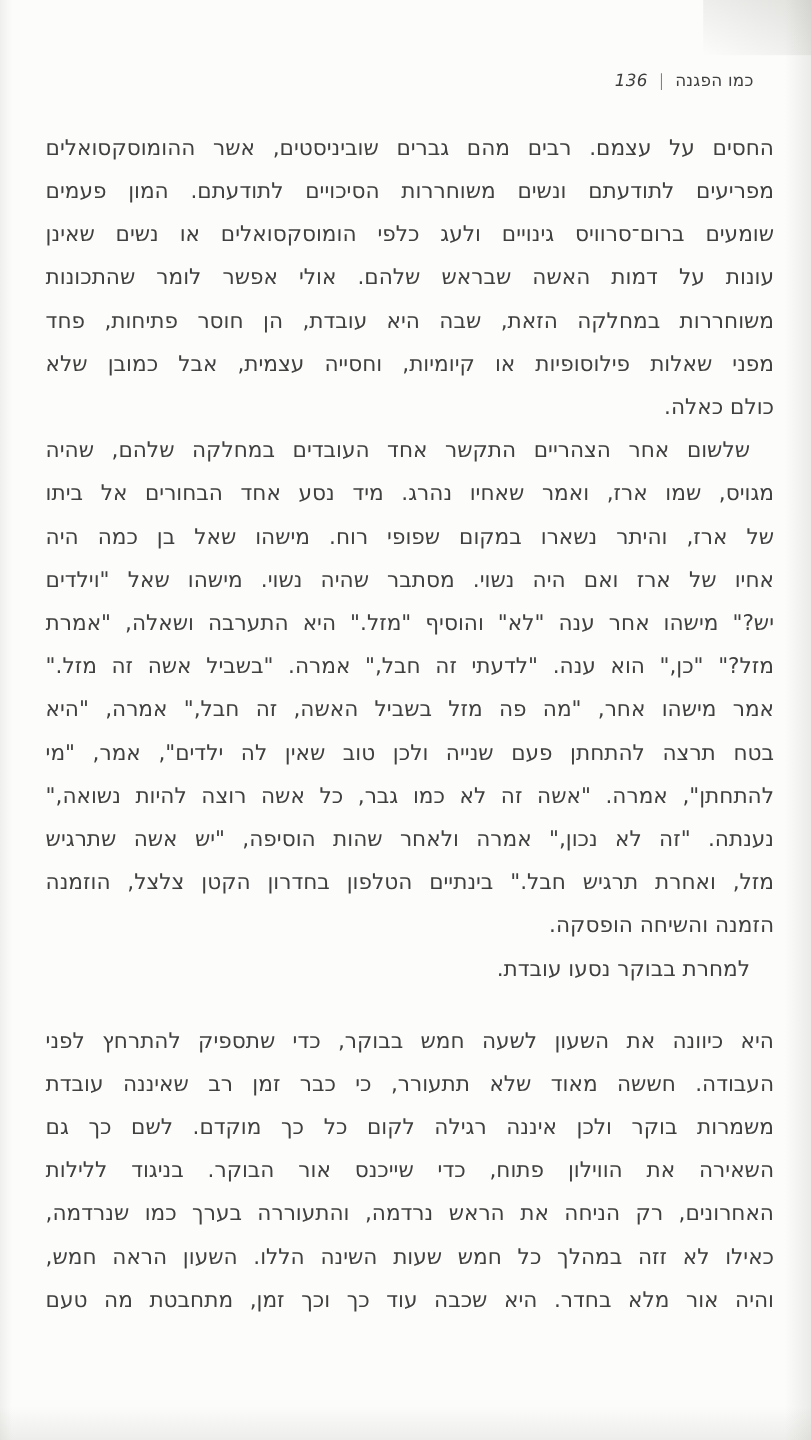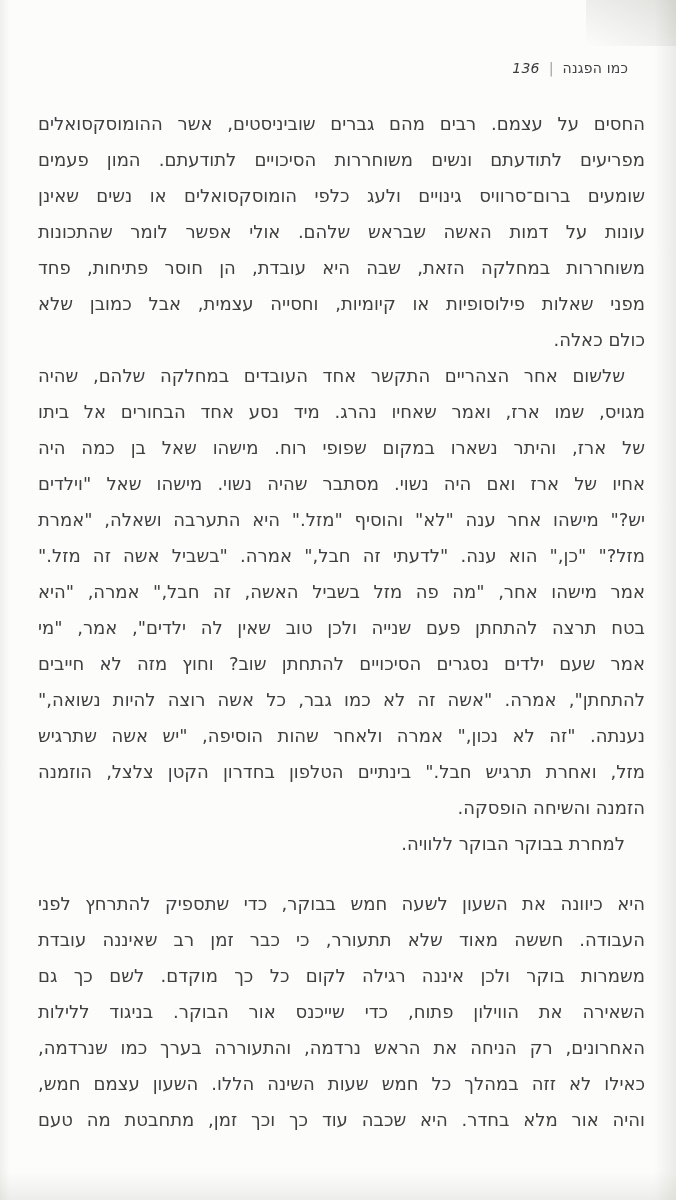--- a/index.html
+++ b/index.html
@@ -114,38 +114,37 @@
 
     <div>
       <div class="line indent">שלשום אחר הצהריים התקשר אחד העובדים במחלקה שלהם, שהיה</div>
       <div class="line">מגויס, שמו ארז, ואמר שאחיו נהרג. מיד נסע אחד הבחורים אל ביתו</div>
       <div class="line">של ארז, והיתר נשארו במקום שפופי רוח. מישהו שאל בן כמה היה</div>
       <div class="line">אחיו של ארז ואם היה נשוי. מסתבר שהיה נשוי. מישהו שאל "וילדים</div>
       <div class="line">יש?" מישהו אחר ענה "לא" והוסיף "מזל." היא התערבה ושאלה, "אמרת</div>
       <div class="line">מזל?" "כן," הוא ענה. "לדעתי זה חבל," אמרה. "בשביל אשה זה מזל."</div>
       <div class="line">אמר מישהו אחר, "מה פה מזל בשביל האשה, זה חבל," אמרה, "היא</div>
       <div class="line">בטח תרצה להתחתן פעם שנייה ולכן טוב שאין לה ילדים", אמר, "מי</div>
-      <div class="line">אמר שעם ילדים נסגרים הסיכויים להתחתן שוב? וחוץ מזה לא חייבים</div>
       <div class="line">להתחתן", אמרה. "אשה זה לא כמו גבר, כל אשה רוצה להיות נשואה,"</div>
       <div class="line">נענתה. "זה לא נכון," אמרה ולאחר שהות הוסיפה, "יש אשה שתרגיש</div>
       <div class="line">מזל, ואחרת תרגיש חבל." בינתיים הטלפון בחדרון הקטן צלצל, הוזמנה</div>
       <div class="line line-last">הזמנה והשיחה הופסקה.</div>
     </div>
 
     <div>
-      <div class="line line-last indent">למחרת בבוקר הבוקר ללוויה.</div>
+      <div class="line line-last indent">למחרת בבוקר נסעו עובדת.</div>
     </div>
 
     <div class="section-gap"></div>
 
     <div>
       <div class="line"><span class="bold-lead">היא כיוונה את השעון לשעה חמש</span><span> בבוקר, כדי שתספיק להתרחץ לפני</span></div>
       <div class="line">העבודה. חששה מאוד שלא תתעורר, כי כבר זמן רב שאיננה עובדת</div>
       <div class="line">משמרות בוקר ולכן איננה רגילה לקום כל כך מוקדם. לשם כך גם</div>
       <div class="line">השאירה את הווילון פתוח, כדי שייכנס אור הבוקר. בניגוד ללילות</div>
       <div class="line">האחרונים, רק הניחה את הראש נרדמה, והתעוררה בערך כמו שנרדמה,</div>
-      <div class="line">כאילו לא זזה במהלך כל חמש שעות השינה הללו. השעון עצמם חמש,</div>
+      <div class="line">כאילו לא זזה במהלך כל חמש שעות השינה הללו. השעון הראה חמש,</div>
       <div class="line">והיה אור מלא בחדר. היא שכבה עוד כך וכך זמן, מתחבטת מה טעם</div>
     </div>
 
   </div>
 
 </div>
 
 </body></html>

